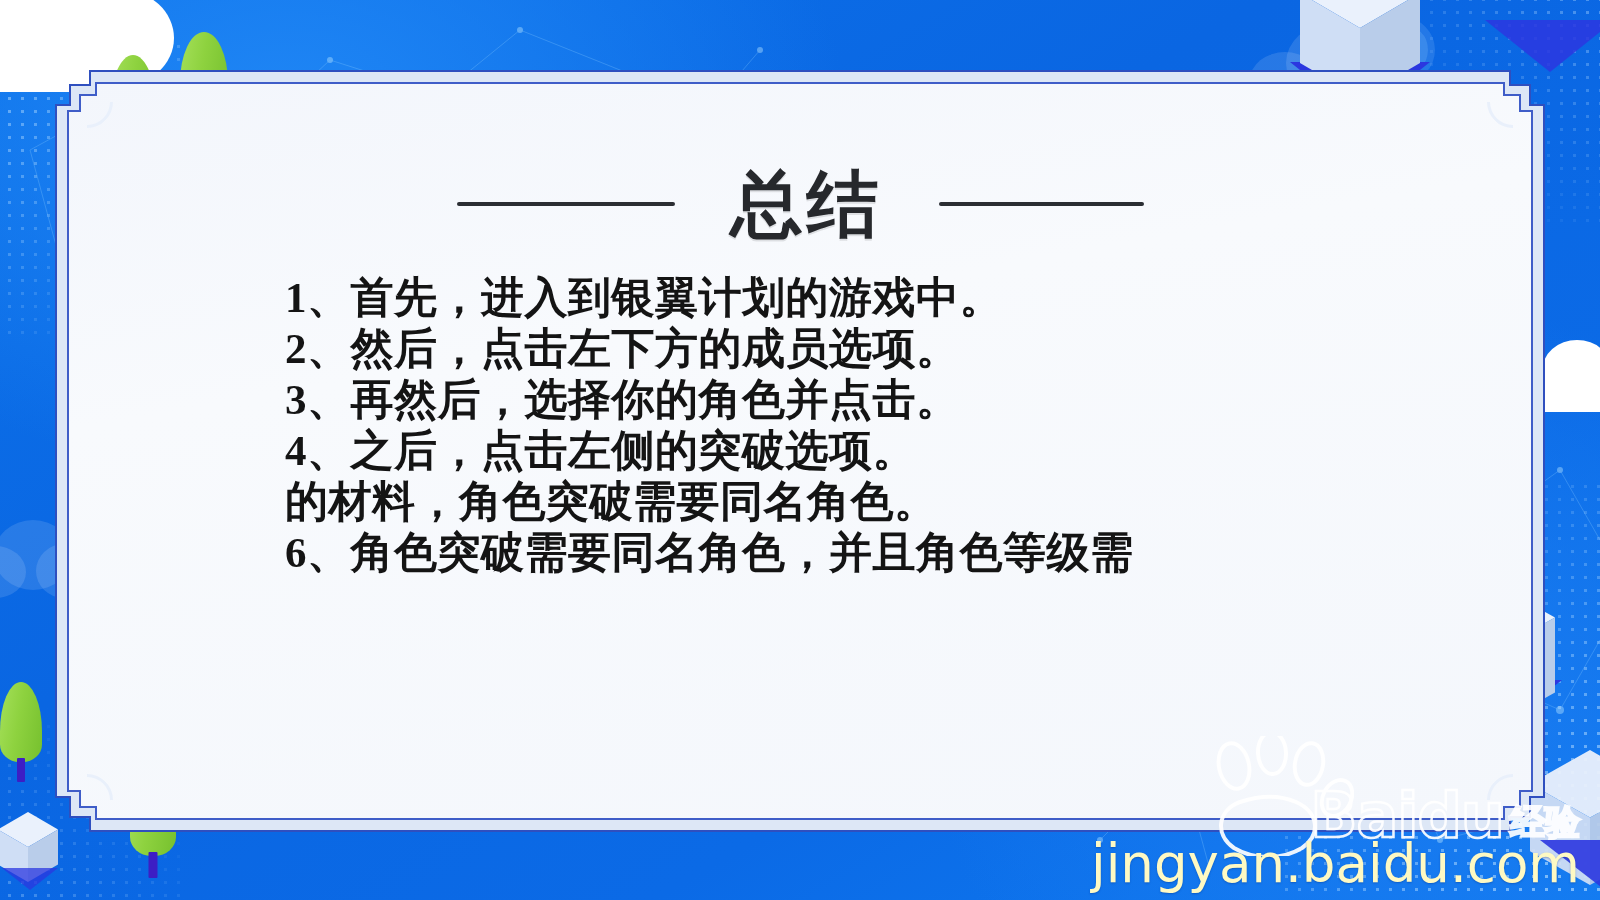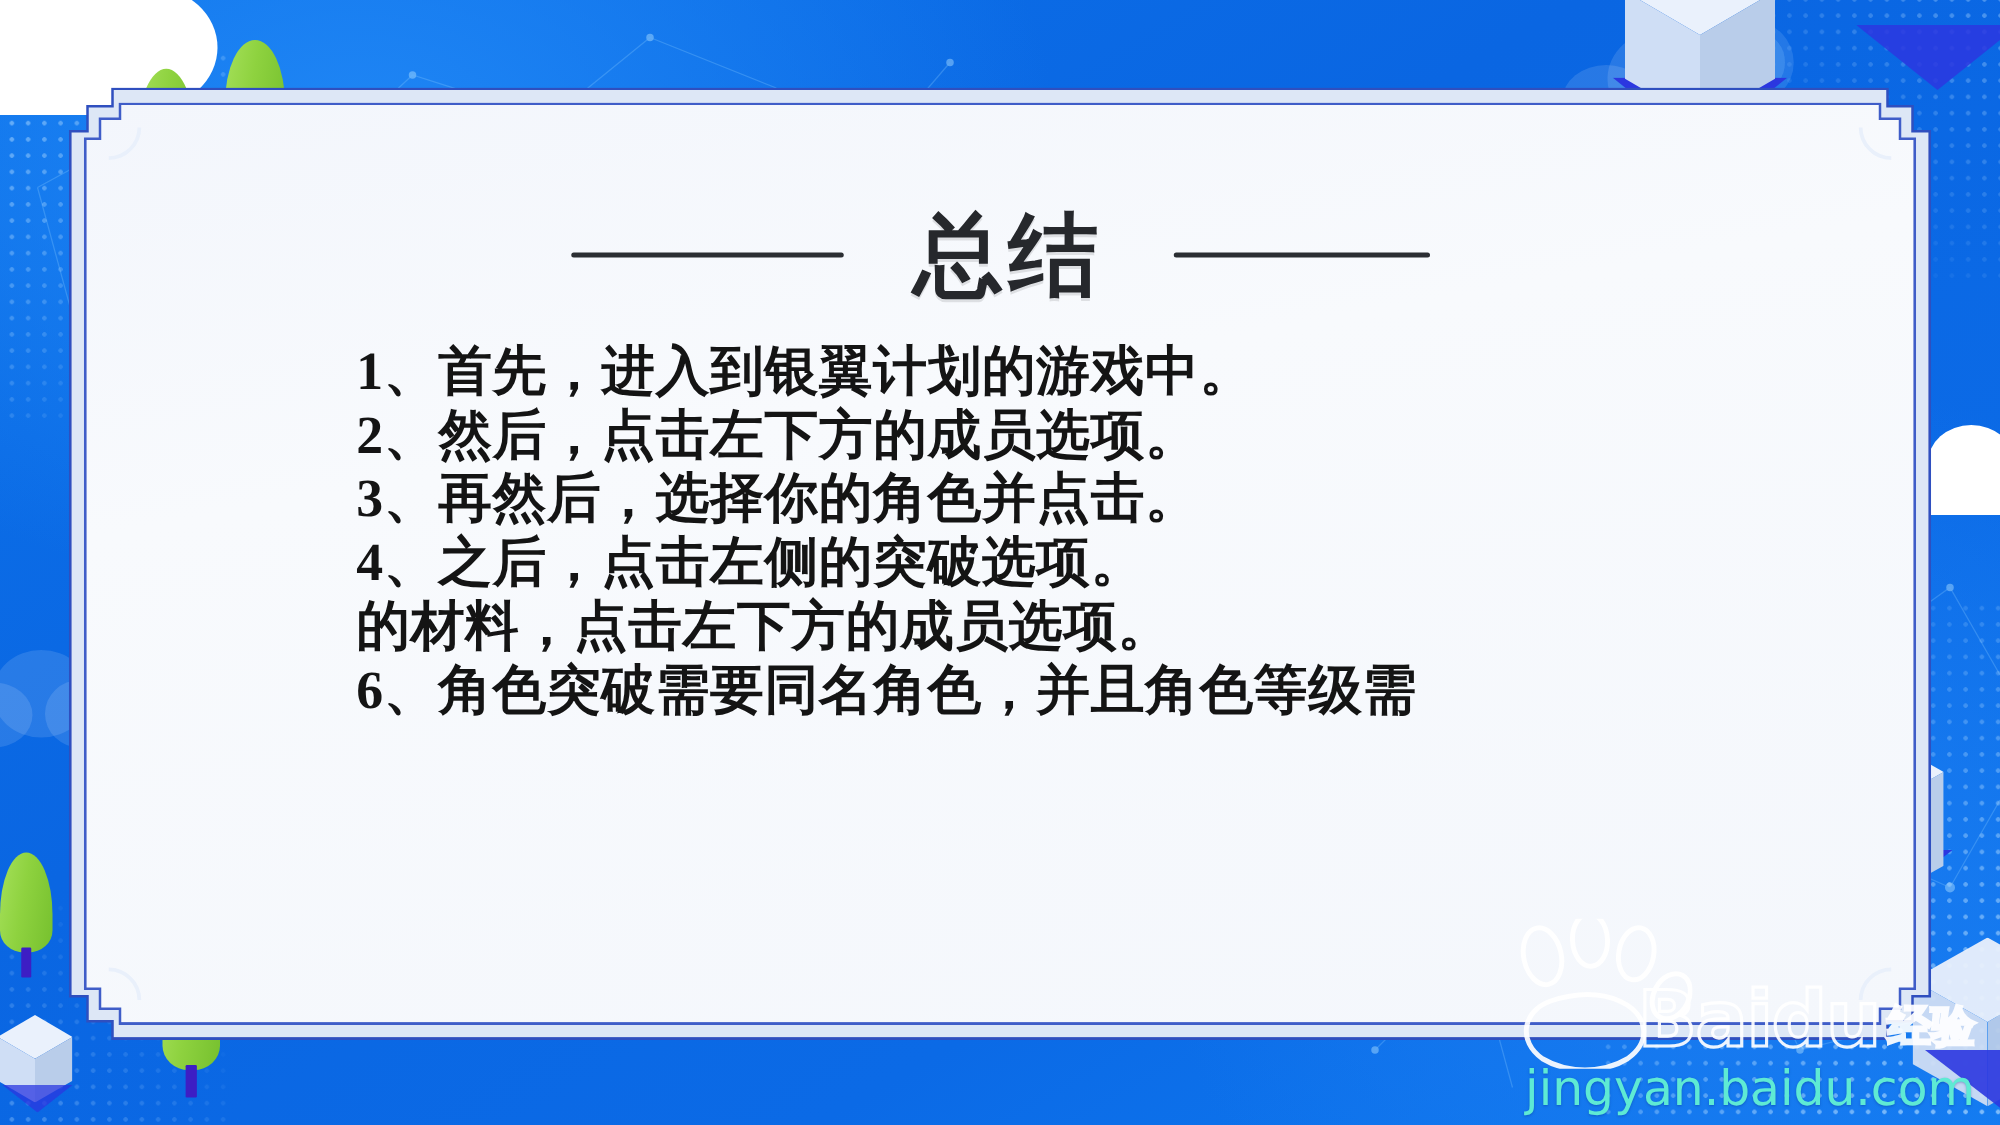--- a/index.html
+++ b/index.html
@@ -273,23 +273,23 @@
   #wm-paw {
     position: absolute;
     right: 246px;
     bottom: 40px;
   }
   #wm-url {
     position: absolute;
     right: 20px;
     bottom: 6px;
     font-family: "DejaVu Sans", "Liberation Sans", sans-serif;
-    font-size: 39px;
+    font-size: 53px;
     font-weight: 400;
-    color: #5eead4;
+    color: #fef9c3;
     letter-spacing: 0px;
     text-shadow: 0 1px 2px rgba(0,40,120,.35);
   }
 </style>
 </head>
 <body>
 
 <div id="stage">
 
   <div class="bg-base"></div>
@@ -443,21 +443,21 @@
         <span class="title-rule left"></span>
         <span id="page-title">总结</span>
         <span class="title-rule right"></span>
       </div>
 
       <div id="body-text">
         <div class="tline">1、首先，进入到银翼计划的游戏中。</div>
         <div class="tline">2、然后，点击左下方的成员选项。</div>
         <div class="tline">3、再然后，选择你的角色并点击。</div>
         <div class="tline">4、之后，点击左侧的突破选项。</div>
-        <div class="tline indent">的材料，点击左下方的成员选项。</div>
+        <div class="tline indent">的材料，角色突破需要同名角色。</div>
         <div class="tline">6、角色突破需要同名角色，并且角色等级需</div>
       </div>
 
     </div>
   </div>
 
   <div id="watermark">
     <span id="wm-logo">Baidu</span>
     <span id="wm-cn">经验</span>
   </div>

